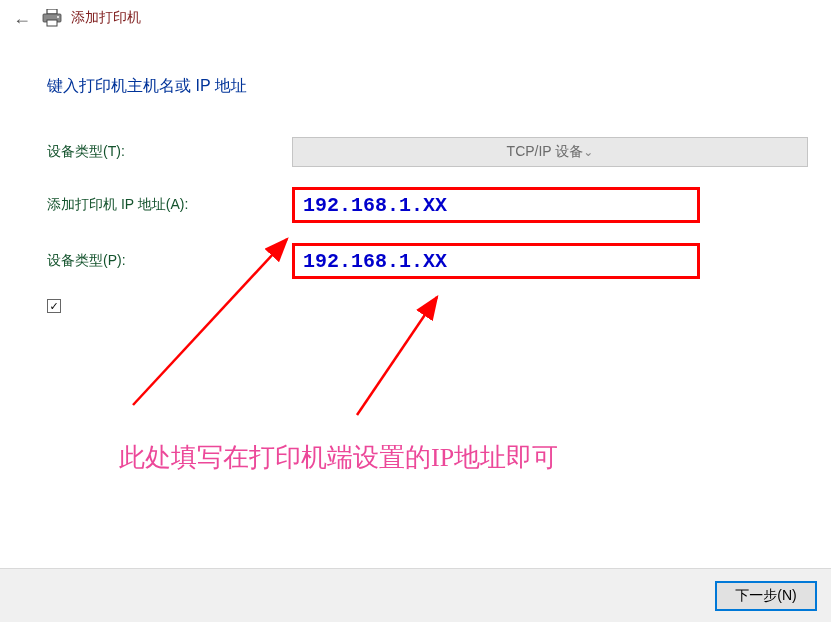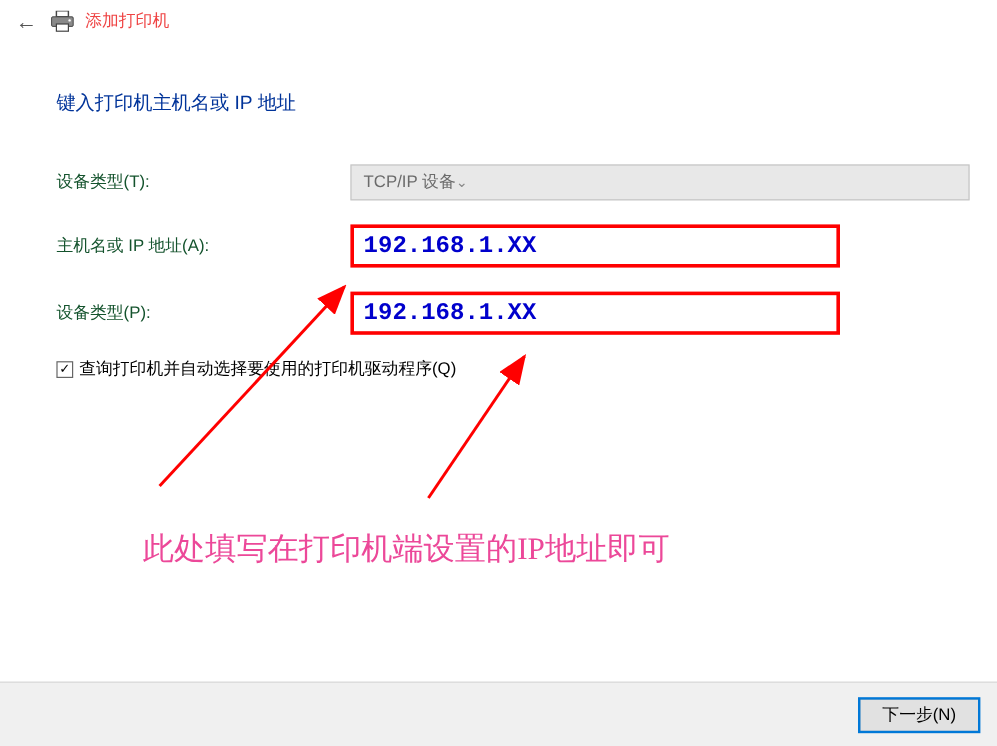--- a/index.html
+++ b/index.html
@@ -22,21 +22,21 @@
       gap: 9px;
     }
     .back-arrow {
       font-size: 18px;
       color: #555;
       cursor: pointer;
       line-height: 1;
       padding: 0 2px;
     }
     .printer-icon svg { display: block; }
-    .header-title { font-size: 14px; color: #ef4444; }
+    .header-title { font-size: 14px; color: #7f1d1d; }
 
     
     .content {
       padding: 45px 0 0 47px;
       position: relative;
     }
     .page-heading {
       color: #003399;
       font-size: 16px;
       font-weight: 400;
@@ -55,21 +55,21 @@
     }
     .dropdown {
       width: 516px;
       height: 30px;
       background: #e8e8e8;
       border: 1px solid #c5c5c5;
       color: #6b6b6b;
       padding: 0 10px;
       display: flex;
       align-items: center;
-      justify-content: flex-start;
+      justify-content: center;
       font-size: 14px;
     }
     .dropdown .chev { color: #888; font-size: 12px; }
 
     .text-input {
       width: 408px;
       height: 36px;
       border: 3px solid #ff0000;
       background: #fff;
       display: flex;
@@ -173,36 +173,35 @@
 
   <div class="form-row">
     <div class="form-label">设备类型(T):</div>
     <div class="dropdown">
       <span>TCP/IP 设备</span>
       <span class="chev">⌄</span>
     </div>
   </div>
 
   <div class="form-row">
-    <div class="form-label">主机名或 IP 地址(A):</div>
+    <div class="form-label">添加打印机 IP 地址(A):</div>
     <div class="text-input">
       <span class="val">192.168.1.XX</span>
     </div>
   </div>
 
   <div class="form-row">
     <div class="form-label">设备类型(P):</div>
     <div class="text-input">
       <span class="val">192.168.1.XX</span>
     </div>
   </div>
 
   <div class="checkbox-row">
     <span class="checkbox"></span>
-    <span class="checkbox-label">查询打印机并自动选择要使用的打印机驱动程序(Q)</span>
   </div>
 </div>
 
 <svg class="overlay" width="831" height="622">
   <defs>
     <marker id="arrowhead" markerWidth="10" markerHeight="8" refX="9" refY="4" orient="auto">
       <polygon points="0 0, 10 4, 0 8" fill="#ff0000"></polygon>
     </marker>
   </defs>
   <line x1="133" y1="405" x2="287" y2="239" stroke="#ff0000" stroke-width="2.5" marker-end="url(#arrowhead)"></line>

